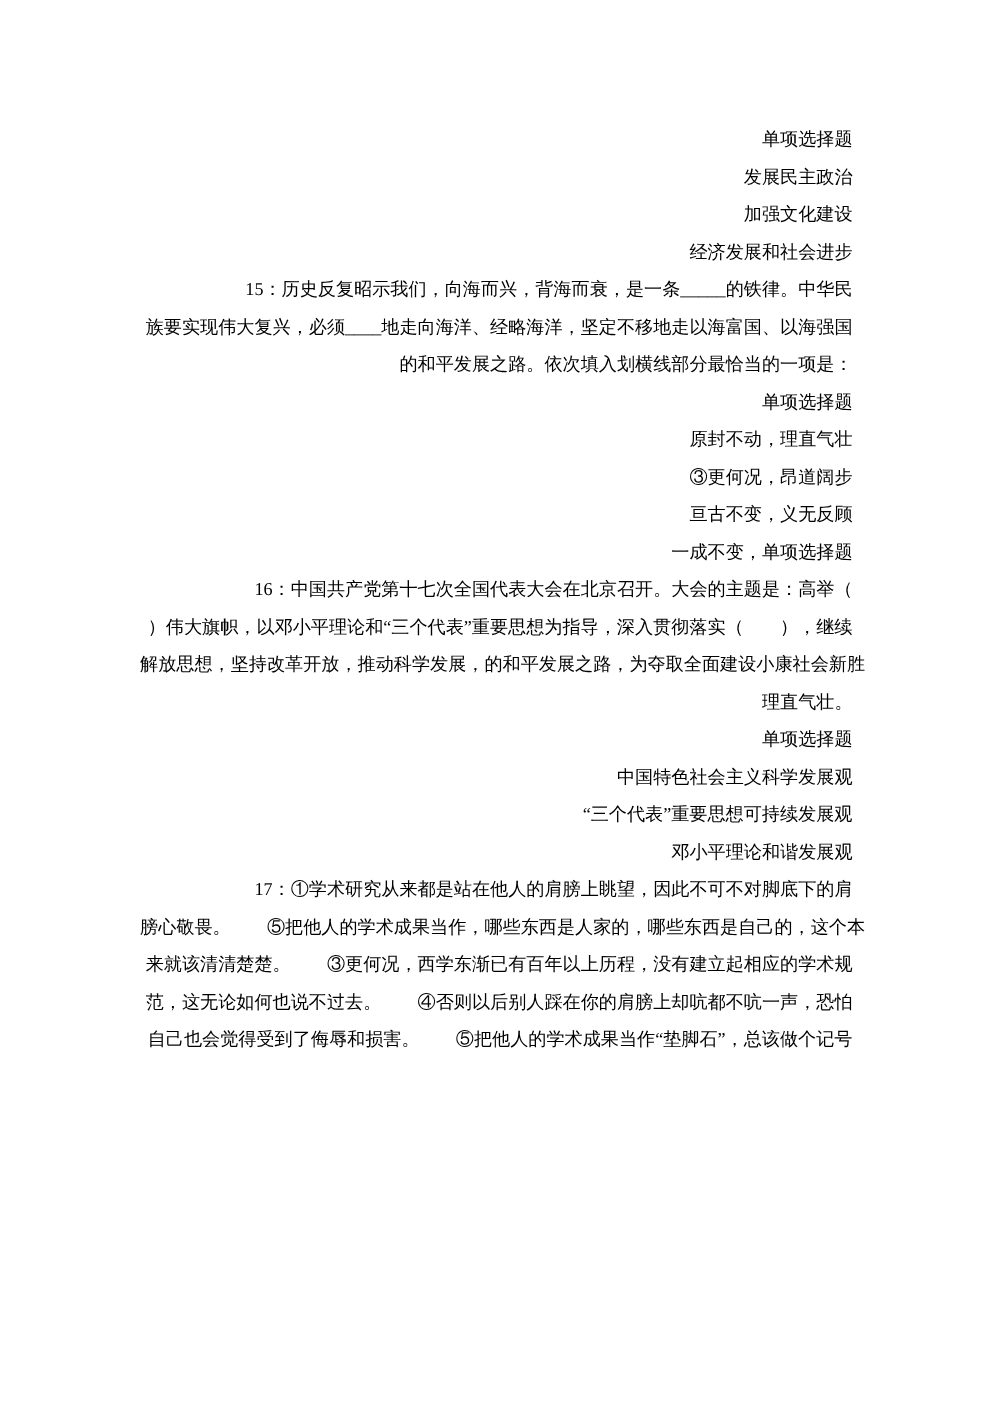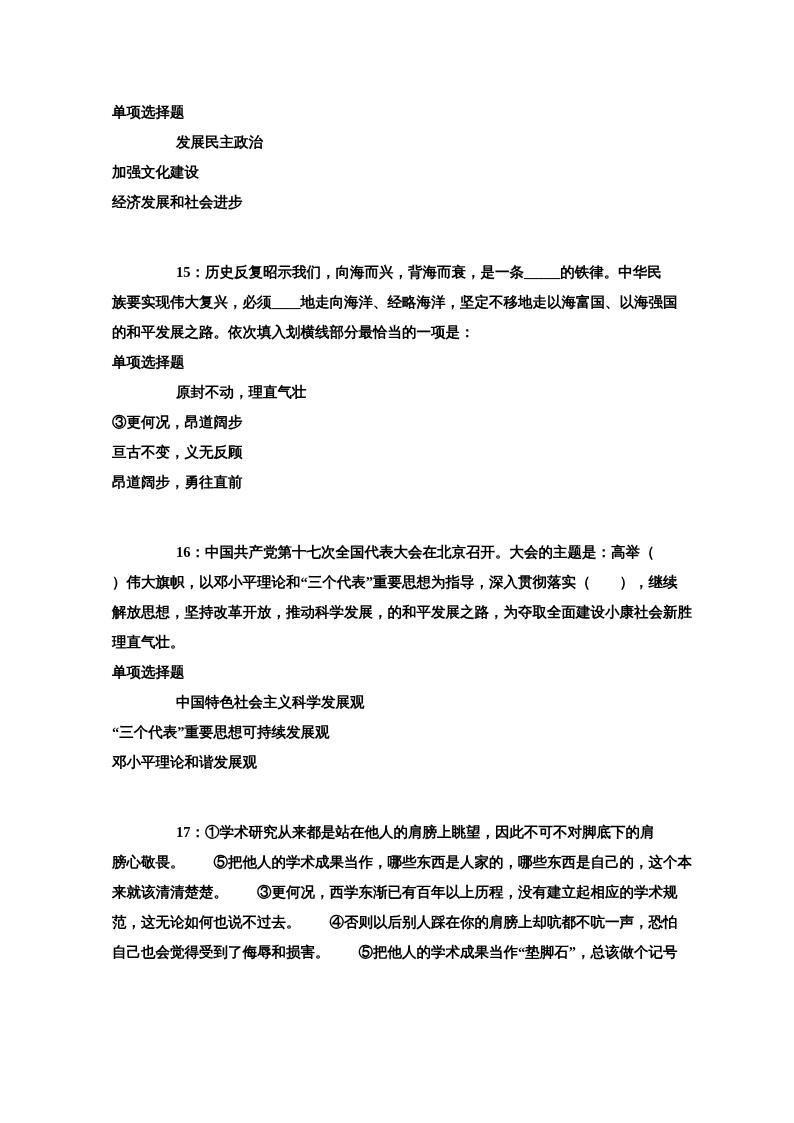--- a/index.html
+++ b/index.html
@@ -15,44 +15,43 @@
     width: 794px;
     height: 1123px;
     padding: 97px 112px 0 112px;
     color: #000000;
     font-size: 14.5px;
   }
   .line {
     height: 30px;
     line-height: 30px;
     white-space: pre;
-    text-align: left;
-    font-weight: bold;
+    text-align: right;
   }
   .indent { text-indent: 64px; }
-  .qstart { margin-top: 40px; }
+  .qstart { }
 </style>
 </head>
 <body>
 
 <div class="page">
 
   <div class="line">单项选择题</div>
   <div class="line indent">发展民主政治</div>
   <div class="line">加强文化建设</div>
   <div class="line">经济发展和社会进步</div>
 
   <div class="line indent qstart">15：历史反复昭示我们，向海而兴，背海而衰，是一条_____的铁律。中华民</div>
   <div class="line">族要实现伟大复兴，必须____地走向海洋、经略海洋，坚定不移地走以海富国、以海强国</div>
   <div class="line">的和平发展之路。依次填入划横线部分最恰当的一项是：</div>
   <div class="line">单项选择题</div>
   <div class="line indent">原封不动，理直气壮</div>
   <div class="line">③更何况，昂道阔步</div>
   <div class="line">亘古不变，义无反顾</div>
-  <div class="line">昂道阔步，勇往直前</div>
+  <div class="line">一成不变，单项选择题</div>
 
   <div class="line indent qstart">16：中国共产党第十七次全国代表大会在北京召开。大会的主题是：高举（</div>
   <div class="line">）伟大旗帜，以邓小平理论和“三个代表”重要思想为指导，深入贯彻落实（　　），继续</div>
   <div class="line">解放思想，坚持改革开放，推动科学发展，的和平发展之路，为夺取全面建设小康社会新胜</div>
   <div class="line">理直气壮。</div>
   <div class="line">单项选择题</div>
   <div class="line indent">中国特色社会主义科学发展观</div>
   <div class="line">“三个代表”重要思想可持续发展观</div>
   <div class="line">邓小平理论和谐发展观</div>
 

